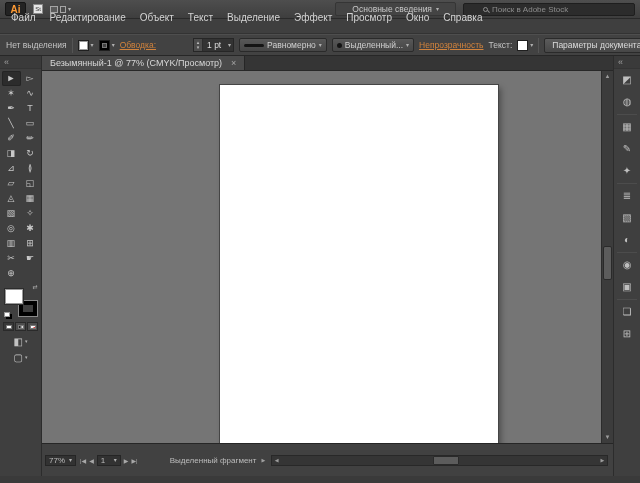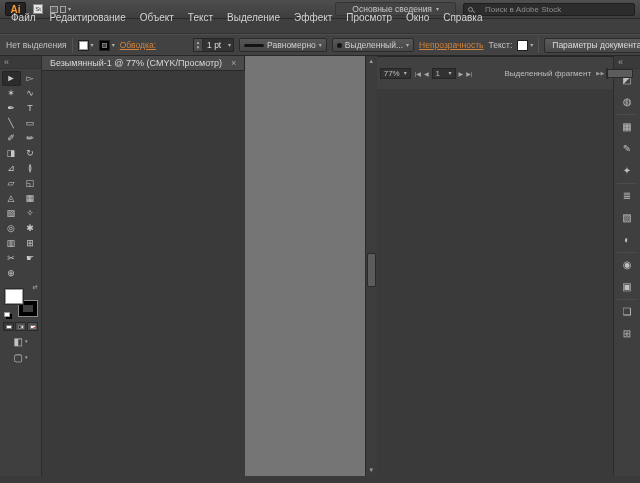--- a/index.html
+++ b/index.html
@@ -14,21 +14,21 @@
           color:var(--logo-orange,#ff9a33); font-weight:bold; font-size:10px; text-align:center; line-height:13px; }
   .st-box { width:10px; height:10px; background:#e6e6e6; border:1px solid #8a8a8a; font-size:6px; color:#333;
             text-align:center; line-height:9px; }
   .arrange { display:flex; align-items:center; gap:2px; }
   .arrange .sq { width:8px; height:7px; border:1px solid #a5a5a5; background:#5a5a5a; }
   .arrange .sq.b { width:6px; height:7px; background:#4a4a4a; }
   .dd { font-size:6px; color:#b0b0b0; line-height:1; }
   .ws { margin-left:auto; display:flex; align-items:center; gap:4px; font-size:8.5px; color:#c9c9c9;
         padding:1px 16px; border:1px solid #353535; border-radius:2px; background:#444; height:14px; }
   .search { width:172px; height:13px; background:#2c2c2c; border:1px solid #1e1e1e; border-radius:2px;
-            display:flex; align-items:center; gap:12px; padding:0 4px; }
+            display:flex; align-items:center; gap:4px; padding:0 19px; }
   .mag { width:5px; height:5px; border:1px solid #8d8d8d; border-radius:50%; position:relative; flex:none; }
   .mag::after { content:""; position:absolute; width:3px; height:1px; background:#8d8d8d;
                 transform:rotate(45deg); right:-3px; bottom:-1px; }
   .search-input { flex:1; background:transparent; border:none; outline:none; color:#9a9a9a; font-size:8px;
                   font-family:"Liberation Sans", sans-serif; }
   .search-input::placeholder { color:#8d8d8d; }
 
   
   .menubar { height:15px; background:#3f3f3f; border-bottom:1px solid #333; display:flex; align-items:center;
              padding-left:4px; flex:none; }
@@ -86,21 +86,21 @@
   .mini-btn.pressed { background:#383838; }
   .mb-color { width:6px; height:4px; background:#fff; border:1px solid #777; }
   .mb-grad { width:6px; height:4px; background:linear-gradient(90deg,#000,#fff); border:1px solid #777; }
   .mb-none { width:6px; height:4px; background:#fff; border:1px solid #777; position:relative; overflow:hidden; }
   .mb-none::after { content:""; position:absolute; left:-1px; top:1px; width:9px; height:1px; background:#d22;
                     transform:rotate(-28deg); }
   .tb-mode { display:flex; align-items:center; gap:2px; margin-top:5px; color:#c2c2c2; font-size:10px; }
   .tb-mode .dd { font-size:5px; }
 
   
-  .doccol { flex:1; display:flex; min-width:0; }
+  .doccol { flex:1; display:flex; flex-direction:column; min-width:0; }
   .tabbar { height:15px; background:#353535; border-bottom:1px solid #282828; display:flex; align-items:stretch; flex:none; }
   .tab { background:#4a4a4a; color:#d8d8d8; font-size:9px; display:flex; align-items:center; gap:9px;
          padding:0 8px; border-right:1px solid #262626; white-space:nowrap; }
   .tab-close { color:#a5a5a5; font-size:9px; line-height:1; }
   .canvas-row { flex:1; display:flex; min-height:0; }
   .canvas { flex:1; position:relative; background:var(--canvas-gray,#757575); overflow:hidden; }
   .artboard { position:absolute; left:178px; top:14px; width:278px; height:378px; background:#ffffff;
               box-shadow:0 0 0 1px #454545, 3px 3px 6px rgba(0,0,0,0.35); }
   .vscroll { width:12px; background:#3c3c3c; border-left:1px solid #2c2c2c; position:relative; flex:none; }
   .vs-arrow { position:absolute; left:0; width:100%; height:11px; text-align:center; font-size:6px; color:#9c9c9c;

